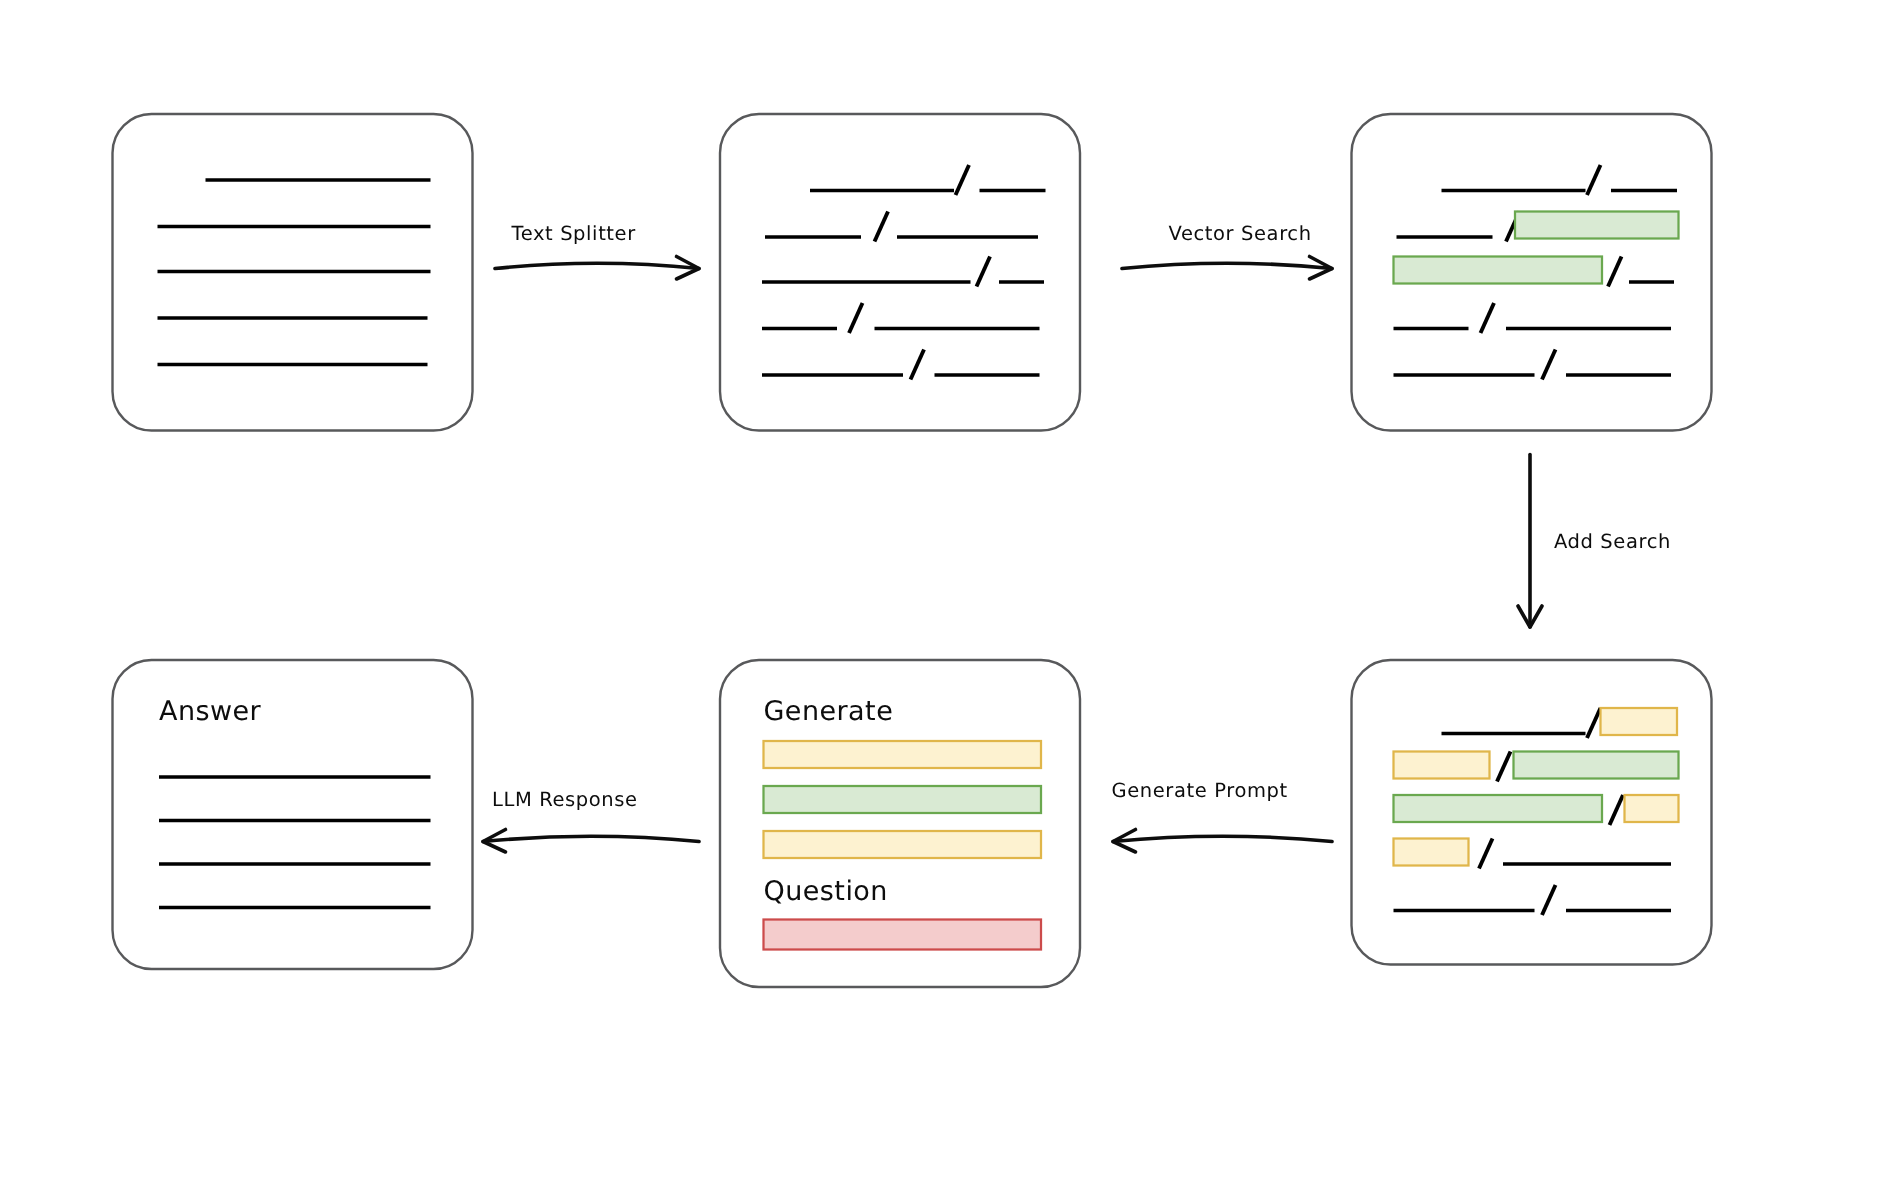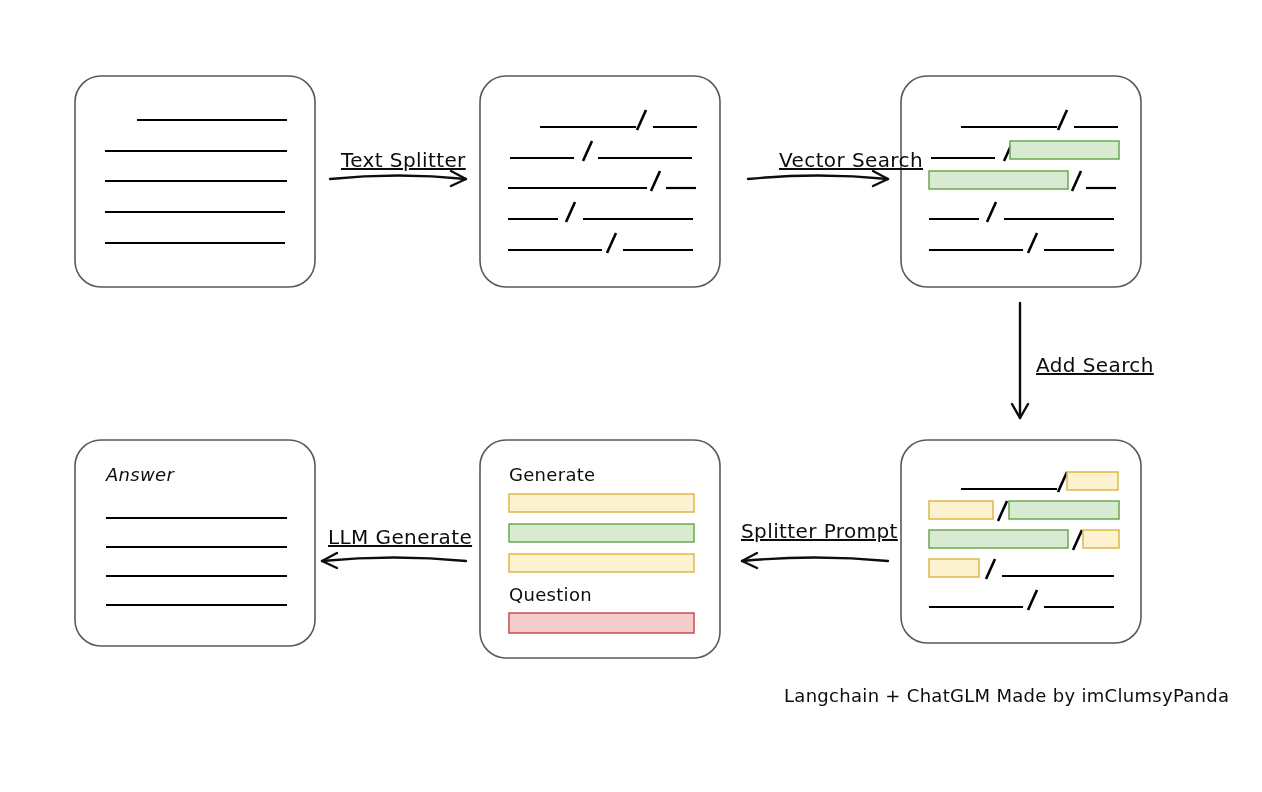--- a/index.html
+++ b/index.html
@@ -69,26 +69,25 @@
   .arrow-head {
     fill: none;
     stroke: #0d0d0d;
     stroke-width: 2.4;
     stroke-linejoin: round;
     stroke-linecap: round;
   }
   .lbl {
     position: absolute;
     font-family: "DejaVu Sans", sans-serif;
-    font-size: 20px;
+    font-size: 13px;
     letter-spacing: 0.4px;
     color: #0d0d0d;
     white-space: nowrap;
     line-height: 1;
-    text-decoration: underline;
   }
   .box-title {
     position: absolute;
     font-family: "DejaVu Sans", sans-serif;
     font-size: 18px;
     letter-spacing: 0.3px;
     color: #0d0d0d;
     white-space: nowrap;
     line-height: 1;
   }
@@ -200,21 +199,20 @@
         <path d="M 757 553 L 742 561 L 757 568" class="arrow-head"></path>
       </g>
       <g>
         <path d="M 466 561 Q 394 554 322 561" class="arrow-line"></path>
         <path d="M 337 553 L 322 561 L 337 568" class="arrow-head"></path>
       </g>
     </svg>
   <div id="overlay-labels">
       <div class="box-title" style="left: 509px; top: 466px;">Generate</div>
       <div class="box-title" style="left: 509px; top: 586px;">Question</div>
-      <div class="box-title" style="left: 106px; top: 466px; font-style: italic;">Answer</div>
+      <div class="box-title" style="left: 106px; top: 466px;">Answer</div>
       <div class="lbl" style="left: 341px; top: 150px;">Text Splitter</div>
       <div class="lbl" style="left: 779px; top: 150px;">Vector Search</div>
       <div class="lbl" style="left: 1036px; top: 355px;">Add Search</div>
-      <div class="lbl" style="left: 741px; top: 521px;">Splitter Prompt</div>
-      <div class="lbl" style="left: 328px; top: 527px;">LLM Generate</div>
+      <div class="lbl" style="left: 741px; top: 521px;">Generate Prompt</div>
+      <div class="lbl" style="left: 328px; top: 527px;">LLM Response</div>
     </div>
-  <div class="footer-note" id="footer-note" style="left: 784px; top: 687px;">Langchain + ChatGLM Made by imClumsyPanda</div>
 </div>
 
 </body></html>

